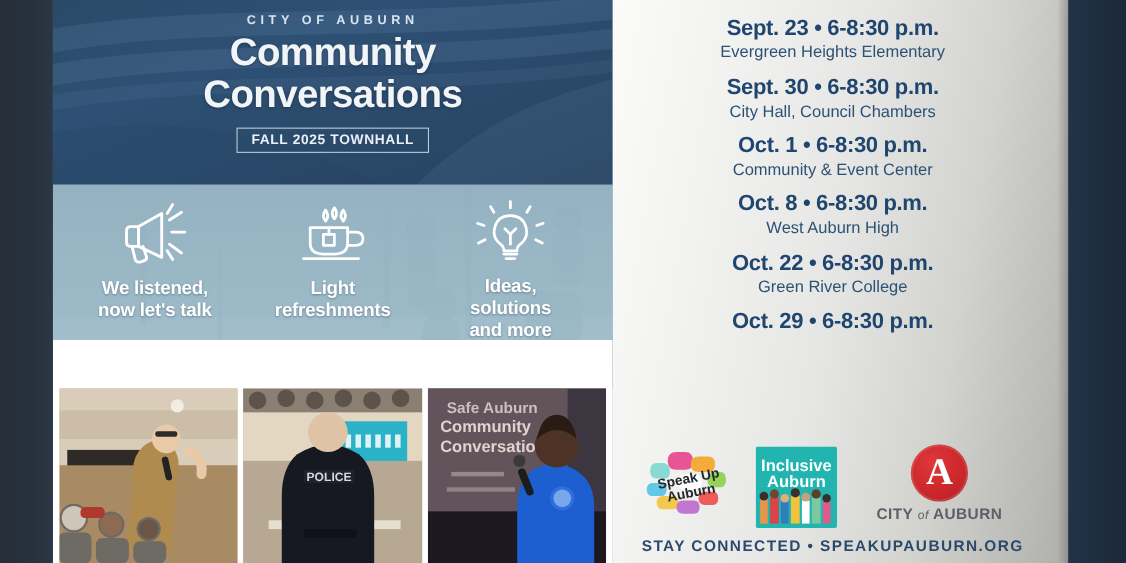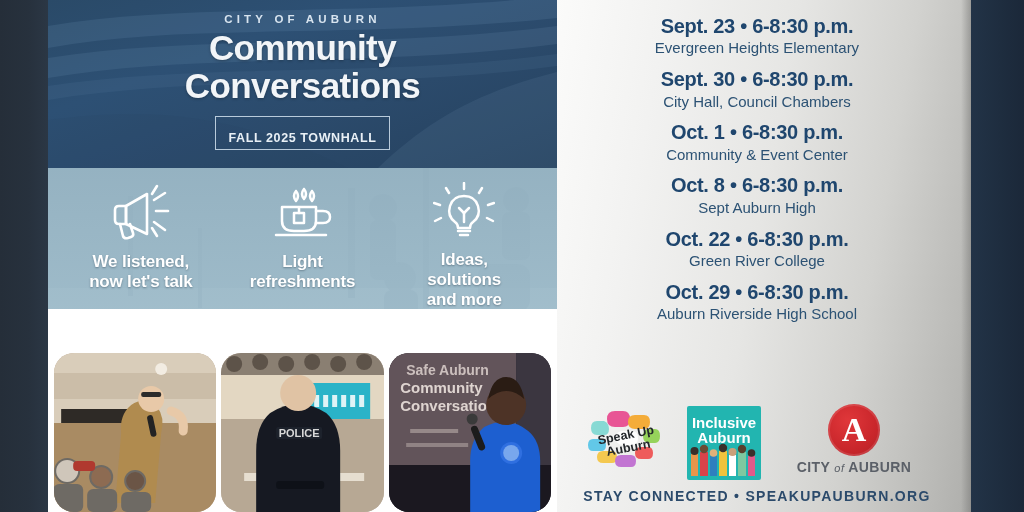--- a/index.html
+++ b/index.html
@@ -56,21 +56,21 @@
     text-transform:uppercase;margin-top:3px;
   }
   .h1{
     color:#f2f5f8;font-weight:800;font-size:35px;line-height:.98;
     letter-spacing:-.6px;text-align:center;margin-top:6px;
     text-shadow:0 1px 3px rgba(0,0,0,.28);
   }
   .h1 .l2{display:block;margin-top:4px;}
   .pillbox{
     margin-top:12px;border:1.6px solid #b9cbdb;color:#e9f0f6;
-    padding:14px 13px 4px;font-size:12.5px;font-weight:700;letter-spacing:.6px;
+    padding:3px 13px 4px;font-size:12.5px;font-weight:700;letter-spacing:.6px;
   }
 
   
   .band{
     position:absolute;left:0;top:168px;width:509px;height:141px;
     background:#8fa9b6;overflow:hidden;
   }
   .band .photo{position:absolute;inset:0;opacity:.55;}
   .band .tint{position:absolute;inset:0;background:linear-gradient(180deg,rgba(150,180,196,.78),rgba(163,193,208,.72));}
   .band-row{
@@ -82,21 +82,21 @@
   .feat .cap{
     margin-top:8px;color:#fff;font-weight:800;font-size:17px;line-height:1.18;
     text-align:center;text-shadow:0 1px 2px rgba(40,60,75,.45);letter-spacing:-.2px;
   }
 
   
   .strip{
     position:absolute;left:0;top:353px;width:509px;height:159px;
     display:flex;gap:5px;padding:0 6px;box-sizing:border-box;background:#fff;
   }
-  .shot{flex:1;position:relative;overflow:hidden;background:#e5e5e5;border-radius:20px;}
+  .shot{flex:1;position:relative;overflow:hidden;background:#e5e5e5;}
 
   
   .events{
     position:absolute;left:0;top:14px;width:400px;
     display:flex;flex-direction:column;align-items:center;gap:0;justify-content:space-between;
   }
   .ev{text-align:center;margin-bottom:9px;}
   .ev .d{
     color:#1f466e;font-weight:800;font-size:20px;letter-spacing:-.3px;line-height:1.22;
   }
@@ -140,29 +140,28 @@
       <div class="ev">
         <div class="d">Sept. 30 • 6-8:30 p.m.</div>
         <div class="v">City Hall, Council Chambers</div>
       </div>
       <div class="ev">
         <div class="d">Oct. 1 • 6-8:30 p.m.</div>
         <div class="v">Community &amp; Event Center</div>
       </div>
       <div class="ev">
         <div class="d">Oct. 8 • 6-8:30 p.m.</div>
-        <div class="v">Sept Auburn High</div>
+        <div class="v">West Auburn High</div>
       </div>
       <div class="ev">
         <div class="d">Oct. 22 • 6-8:30 p.m.</div>
         <div class="v">Green River College</div>
       </div>
       <div class="ev">
         <div class="d">Oct. 29 • 6-8:30 p.m.</div>
-        <div class="v">Auburn Riverside High School</div>
       </div>
 
     </div>
 
     <div class="logos">
 
       <div class="logo-speakup">
         <svg viewBox="0 0 84 72" width="84" height="72">
           <g opacity="0.92">
             <path d="M12 18q-6 0-6 7t6 7h7q5 0 5-6t-5-8z" fill="#7fd8d2"></path>

